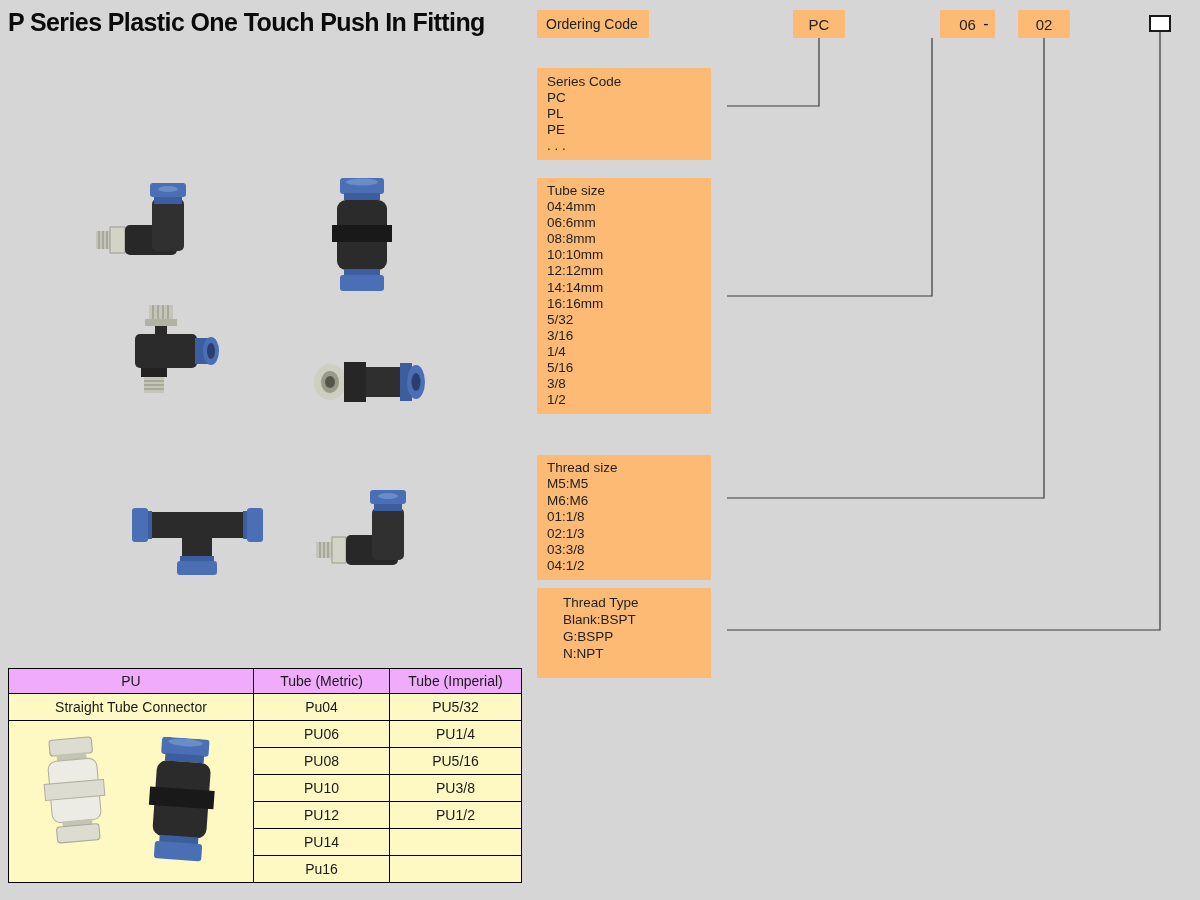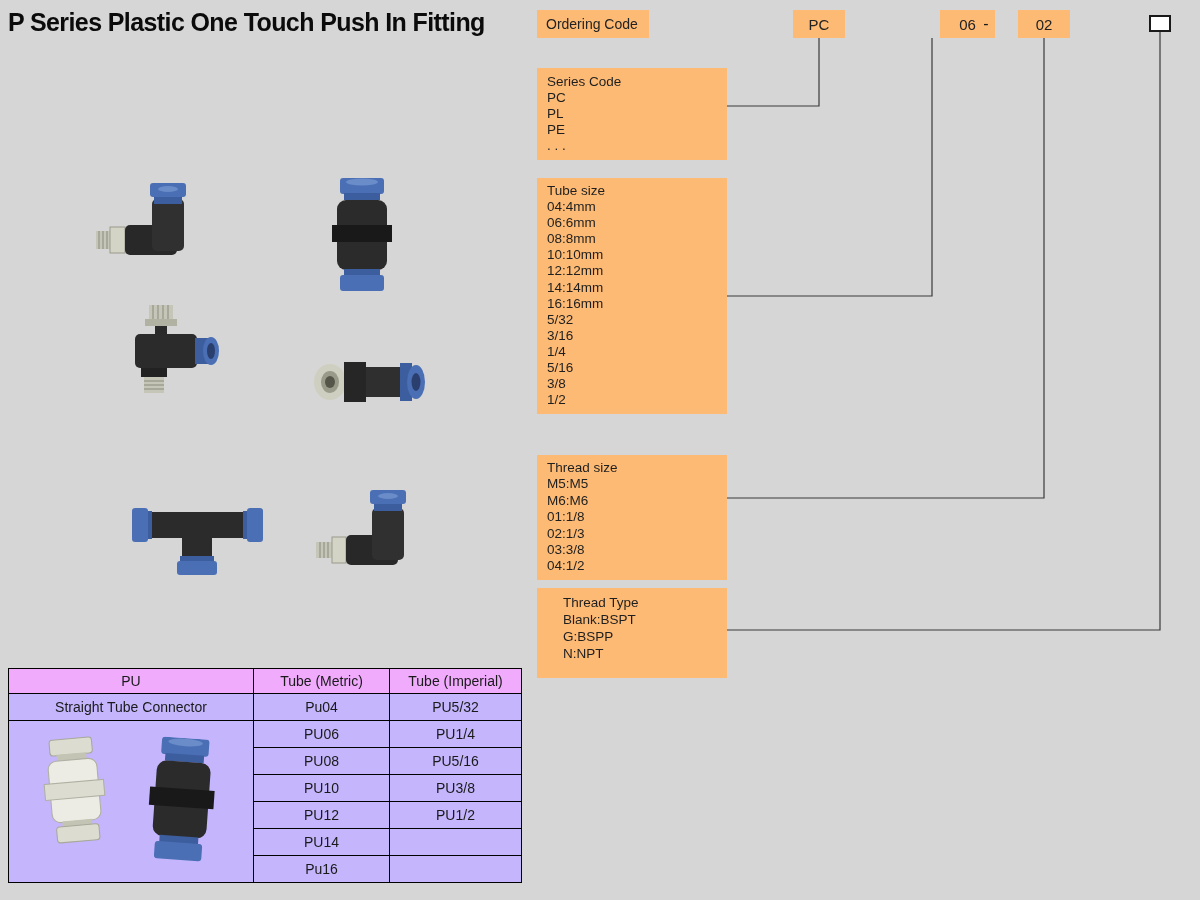--- a/index.html
+++ b/index.html
@@ -19,39 +19,39 @@
   .code-box { top:10px; height:28px; display:flex; align-items:center; justify-content:center;
               font-size:15px; }
   #code-series { left:793px; width:52px; }
   #code-tube   { left:940px; width:55px; }
   #code-thread { left:1018px; width:52px; }
   .code-sep { left:974px; top:10px; width:24px; height:28px; display:flex; align-items:center;
               justify-content:center; font-size:16px; color:#1a1a1a; }
   .suffix-box { left:1149px; top:15px; width:22px; height:17px; background:#ffffff;
                 border:2px solid #1a1a1a; }
 
-  .cat-box { left:537px; width:190px; font-size:13.5px; color:#1f1f1f; }
+  .cat-box { left:537px; width:174px; font-size:13.5px; color:#1f1f1f; }
   .cat-box .line { white-space:nowrap; }
   #series-box      { top:68px;  height:92px;  padding:6px 10px; line-height:16px;   }
   #tube-box        { top:178px; height:236px; padding:5px 10px; line-height:16.1px; }
   #thread-box      { top:455px; height:125px; padding:5px 10px; line-height:16.4px; }
   #thread-type-box { top:588px; height:90px;  padding:6px 26px; line-height:17px;   }
 
   #connector-lines { left:0; top:0; pointer-events:none; }
 
   
   .photo { position:absolute; }
 
   
   #pu-table { position:absolute; left:8px; top:668px; border-collapse:collapse;
               table-layout:fixed; background:#ffffff; }
   #pu-table th, #pu-table td { border:1px solid #000; font-size:14px; color:#1a1a1a;
               text-align:center; padding:0; font-weight:normal; overflow:hidden; }
   #pu-table th { background:#f0abfc; height:25px; }
-  #pu-table td { height:27px; background:#c4b5fd; }
+  #pu-table td { height:27px; background:#fef9c3; }
   .images-cell { vertical-align:middle; }
   .product-images { display:flex; justify-content:center; align-items:center; gap:16px; }
   .tilt-left  { transform:rotate(-5deg); }
   .tilt-right { transform:rotate(4deg);  }
 </style>
 </head>
 <body>
 
 <div id="screen">
 

